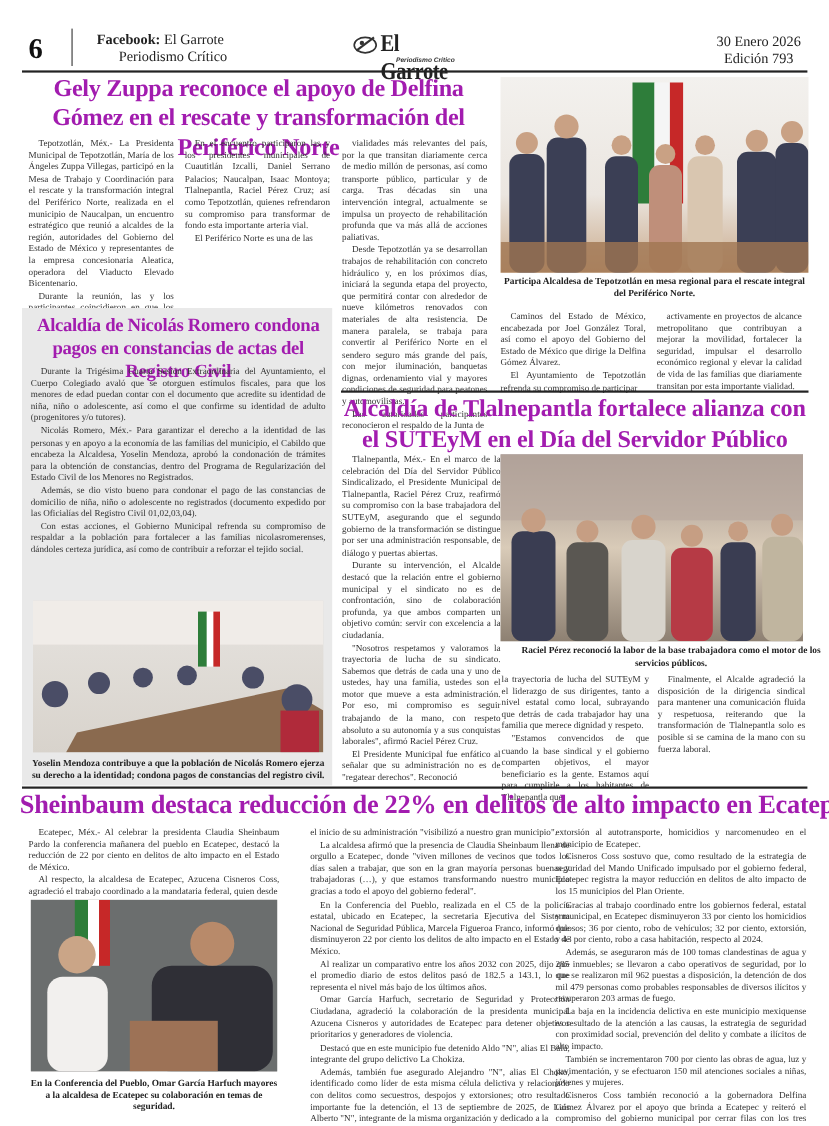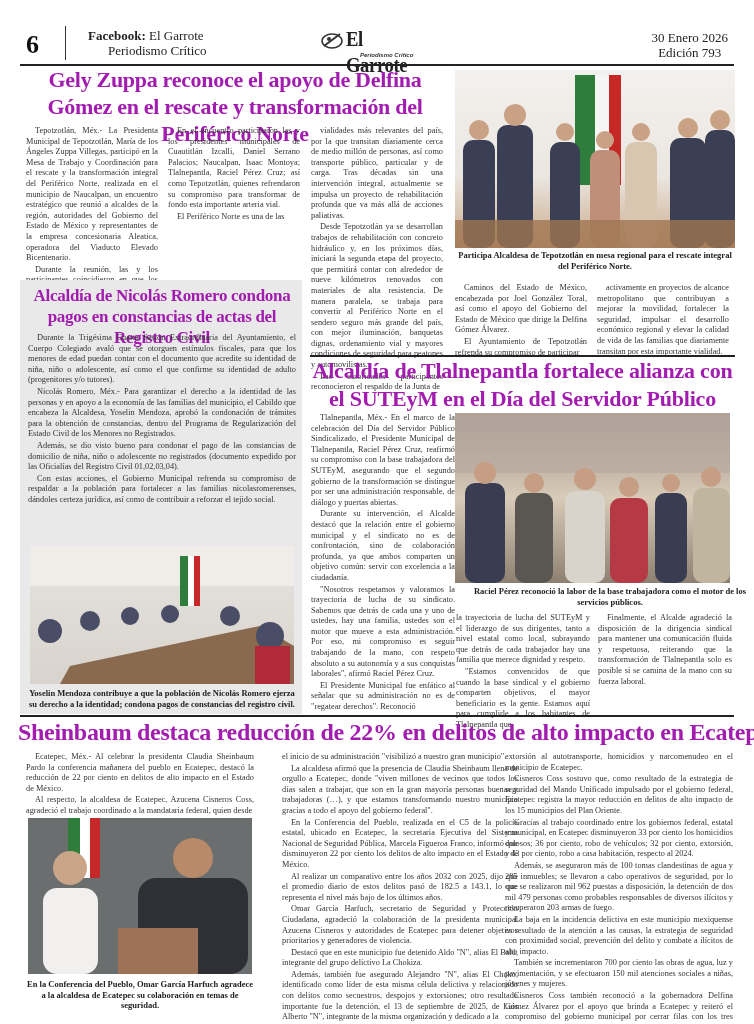--- a/index.html
+++ b/index.html
@@ -184,21 +184,21 @@
     <rect x="40" y="0" width="12" height="60" fill="#2e7d3a"></rect>
       <rect x="52" y="0" width="10" height="60" fill="#fff"></rect>
       <rect x="62" y="0" width="10" height="60" fill="#c62828"></rect>
     <rect x="15" y="70" width="55" height="86" rx="14" fill="#f2f0ee"></rect>
     <circle cx="42" cy="50" r="17" fill="#caa587"></circle>
     <rect x="110" y="60" width="110" height="96" rx="18" fill="#2f2f36"></rect>
     <circle cx="165" cy="40" r="20" fill="#b88a6a"></circle>
     <rect x="90" y="110" width="80" height="46" fill="#9d7256"></rect>
   </svg>
 </div>
-<div class="abs cap" style="left:26px; top:979px; width:228px;">En la Conferencia del Pueblo, Omar García Harfuch agradece a la alcaldesa de Ecatepec su colaboración en temas de seguridad.</div>
+<div class="abs cap" style="left:26px; top:979px; width:228px;">En la Conferencia del Pueblo, Omar García Harfuch mayores a la alcaldesa de Ecatepec su colaboración en temas de seguridad.</div>
 
 <div class="abs txt" style="left:262px; top:752px; width:236px;margin-left:20px;">
   <p style="text-indent:0">el inicio de su administración "visibilizó a nuestro gran municipio".</p>
   <p>La alcaldesa afirmó que la presencia de Claudia Sheinbaum llena de orgullo a Ecatepec, donde "viven millones de vecinos que todos los días salen a trabajar, que son en la gran mayoría personas buenas y trabajadoras (…), y que estamos transformando nuestro municipio gracias a todo el apoyo del gobierno federal".</p>
   <p>En la Conferencia del Pueblo, realizada en el C5 de la policía estatal, ubicado en Ecatepec, la secretaria Ejecutiva del Sistema Nacional de Seguridad Pública, Marcela Figueroa Franco, informó que disminuyeron 22 por ciento los delitos de alto impacto en el Estado de México.</p>
   <p>Al realizar un comparativo entre los años 2032 con 2025, dijo que el promedio diario de estos delitos pasó de 182.5 a 143.1, lo que representa el nivel más bajo de los últimos años.</p>
   <p>Omar García Harfuch, secretario de Seguridad y Protección Ciudadana, agradeció la colaboración de la presidenta municipal Azucena Cisneros y autoridades de Ecatepec para detener objetivos prioritarios y generadores de violencia.</p>
   <p>Destacó que en este municipio fue detenido Aldo "N", alias El Balú, integrante del grupo delictivo La Chokiza.</p>
   <p>Además, también fue asegurado Alejandro "N", alias El Choko, identificado como líder de esta misma célula delictiva y relacionado con delitos como secuestros, despojos y extorsiones; otro resultado importante fue la detención, el 13 de septiembre de 2025, de Luis Alberto "N", integrante de la misma organización y dedicado a la</p>
 </div>

